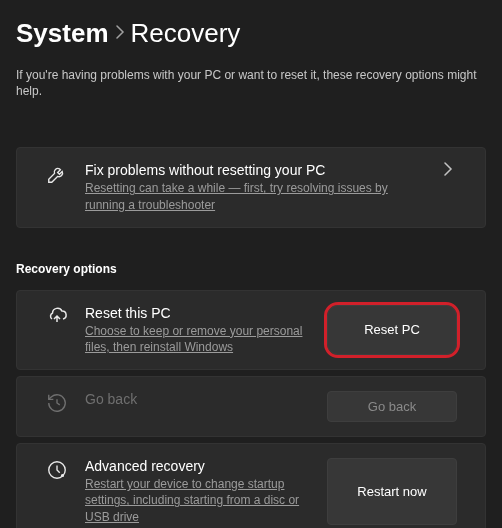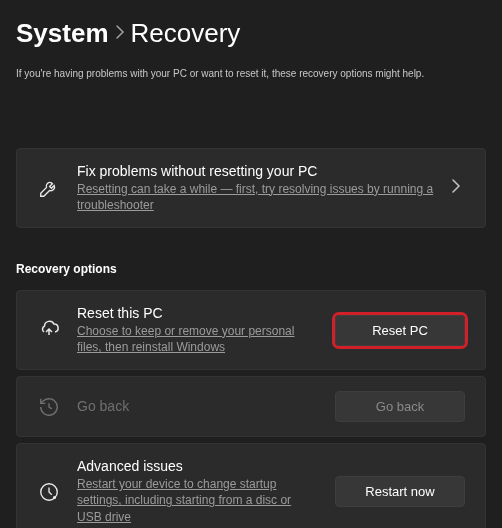--- a/index.html
+++ b/index.html
@@ -31,31 +31,30 @@
       font-size: 16px;
       color: #a0a0a0;
     }
     .breadcrumb-current {
       font-size: 26px;
       font-weight: 400;
       color: #ffffff;
     }
     .intro-text {
       color: #c8c8c8;
-      font-size: 10px;
+      font-size: 12px;
       line-height: 1.35;
-      margin-bottom: 67px;
+      margin-bottom: 48px;
     }
     .card {
       background: #2b2b2b;
       border: 1px solid #333333;
       border-radius: 4px;
-      padding: 14px 20px;
+      padding: 14px 28px;
       display: flex;
-      align-items: center;
       gap: 16px;
       margin-bottom: 6px;
     }
     .card .icon {
       width: 24px;
       height: 24px;
       flex: 0 0 24px;
       display: flex;
       align-items: center;
       justify-content: center;
@@ -97,20 +96,21 @@
       padding: 7px 0;
       width: 130px;
       border-radius: 4px;
       cursor: pointer;
       font-family: inherit;
       text-align: center;
     }
     .action-btn.highlight {
       outline: 3px solid #d1202a;
       outline-offset: 0;
+      border-radius: 11px;
     }
     .disabled .card-title,
     .disabled .card-desc {
       color: #6f6f6f;
     }
     .disabled .icon {
       color: #6f6f6f;
     }
     .action-btn.disabled-btn {
       color: #8a8a8a;
@@ -180,17 +180,17 @@
 
 <div class="card">
   <span class="icon">
     <svg width="22" height="22" viewBox="0 0 24 24" fill="none" stroke="currentColor" stroke-width="1.5">
         <circle cx="12" cy="12" r="9"></circle>
         <path d="M12 7v5l3 3"></path>
         <circle cx="18" cy="18" r="1" fill="currentColor"></circle>
       </svg>
   </span>
   <div class="card-content">
-    <div class="card-title">Advanced issues</div>
+    <div class="card-title">Advanced recovery</div>
     <div class="card-desc">Restart your device to change startup settings, including starting from a disc or USB drive</div>
   </div>
   <button class="action-btn">Restart now</button>
 </div>
 
 </body></html>

